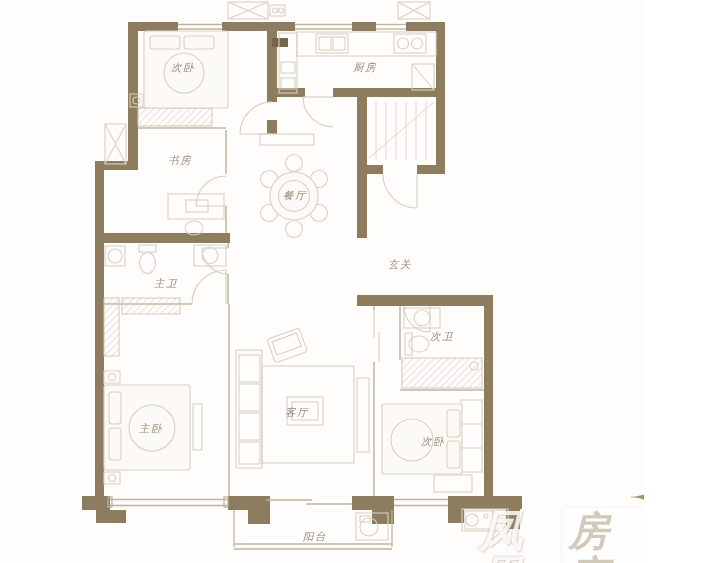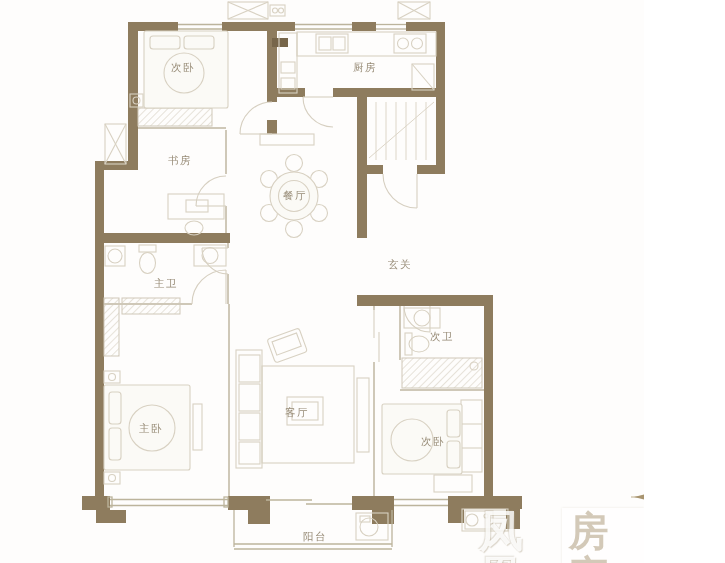--- a/index.html
+++ b/index.html
@@ -1,18 +1,19 @@
 <!DOCTYPE html>
 <html><head>
 <meta charset="utf-8">
 <style>
   html,body{margin:0;padding:0;background:#fff;}
   #stage{
     position:relative;width:644px;height:563px;background:#fefdfc;overflow:hidden;
     font-family:"Liberation Sans","DejaVu Sans",sans-serif;
+    font-style:italic;
   }
   svg text.room-label{
     fill:#978b76;font-size:10.5px;letter-spacing:1.5px;
     font-family:"Liberation Sans","DejaVu Sans",sans-serif;
   }
   .watermark{
     position:absolute;left:479px;top:508px;display:flex;
     pointer-events:none;opacity:.92;
   }
   .wm-outline{

